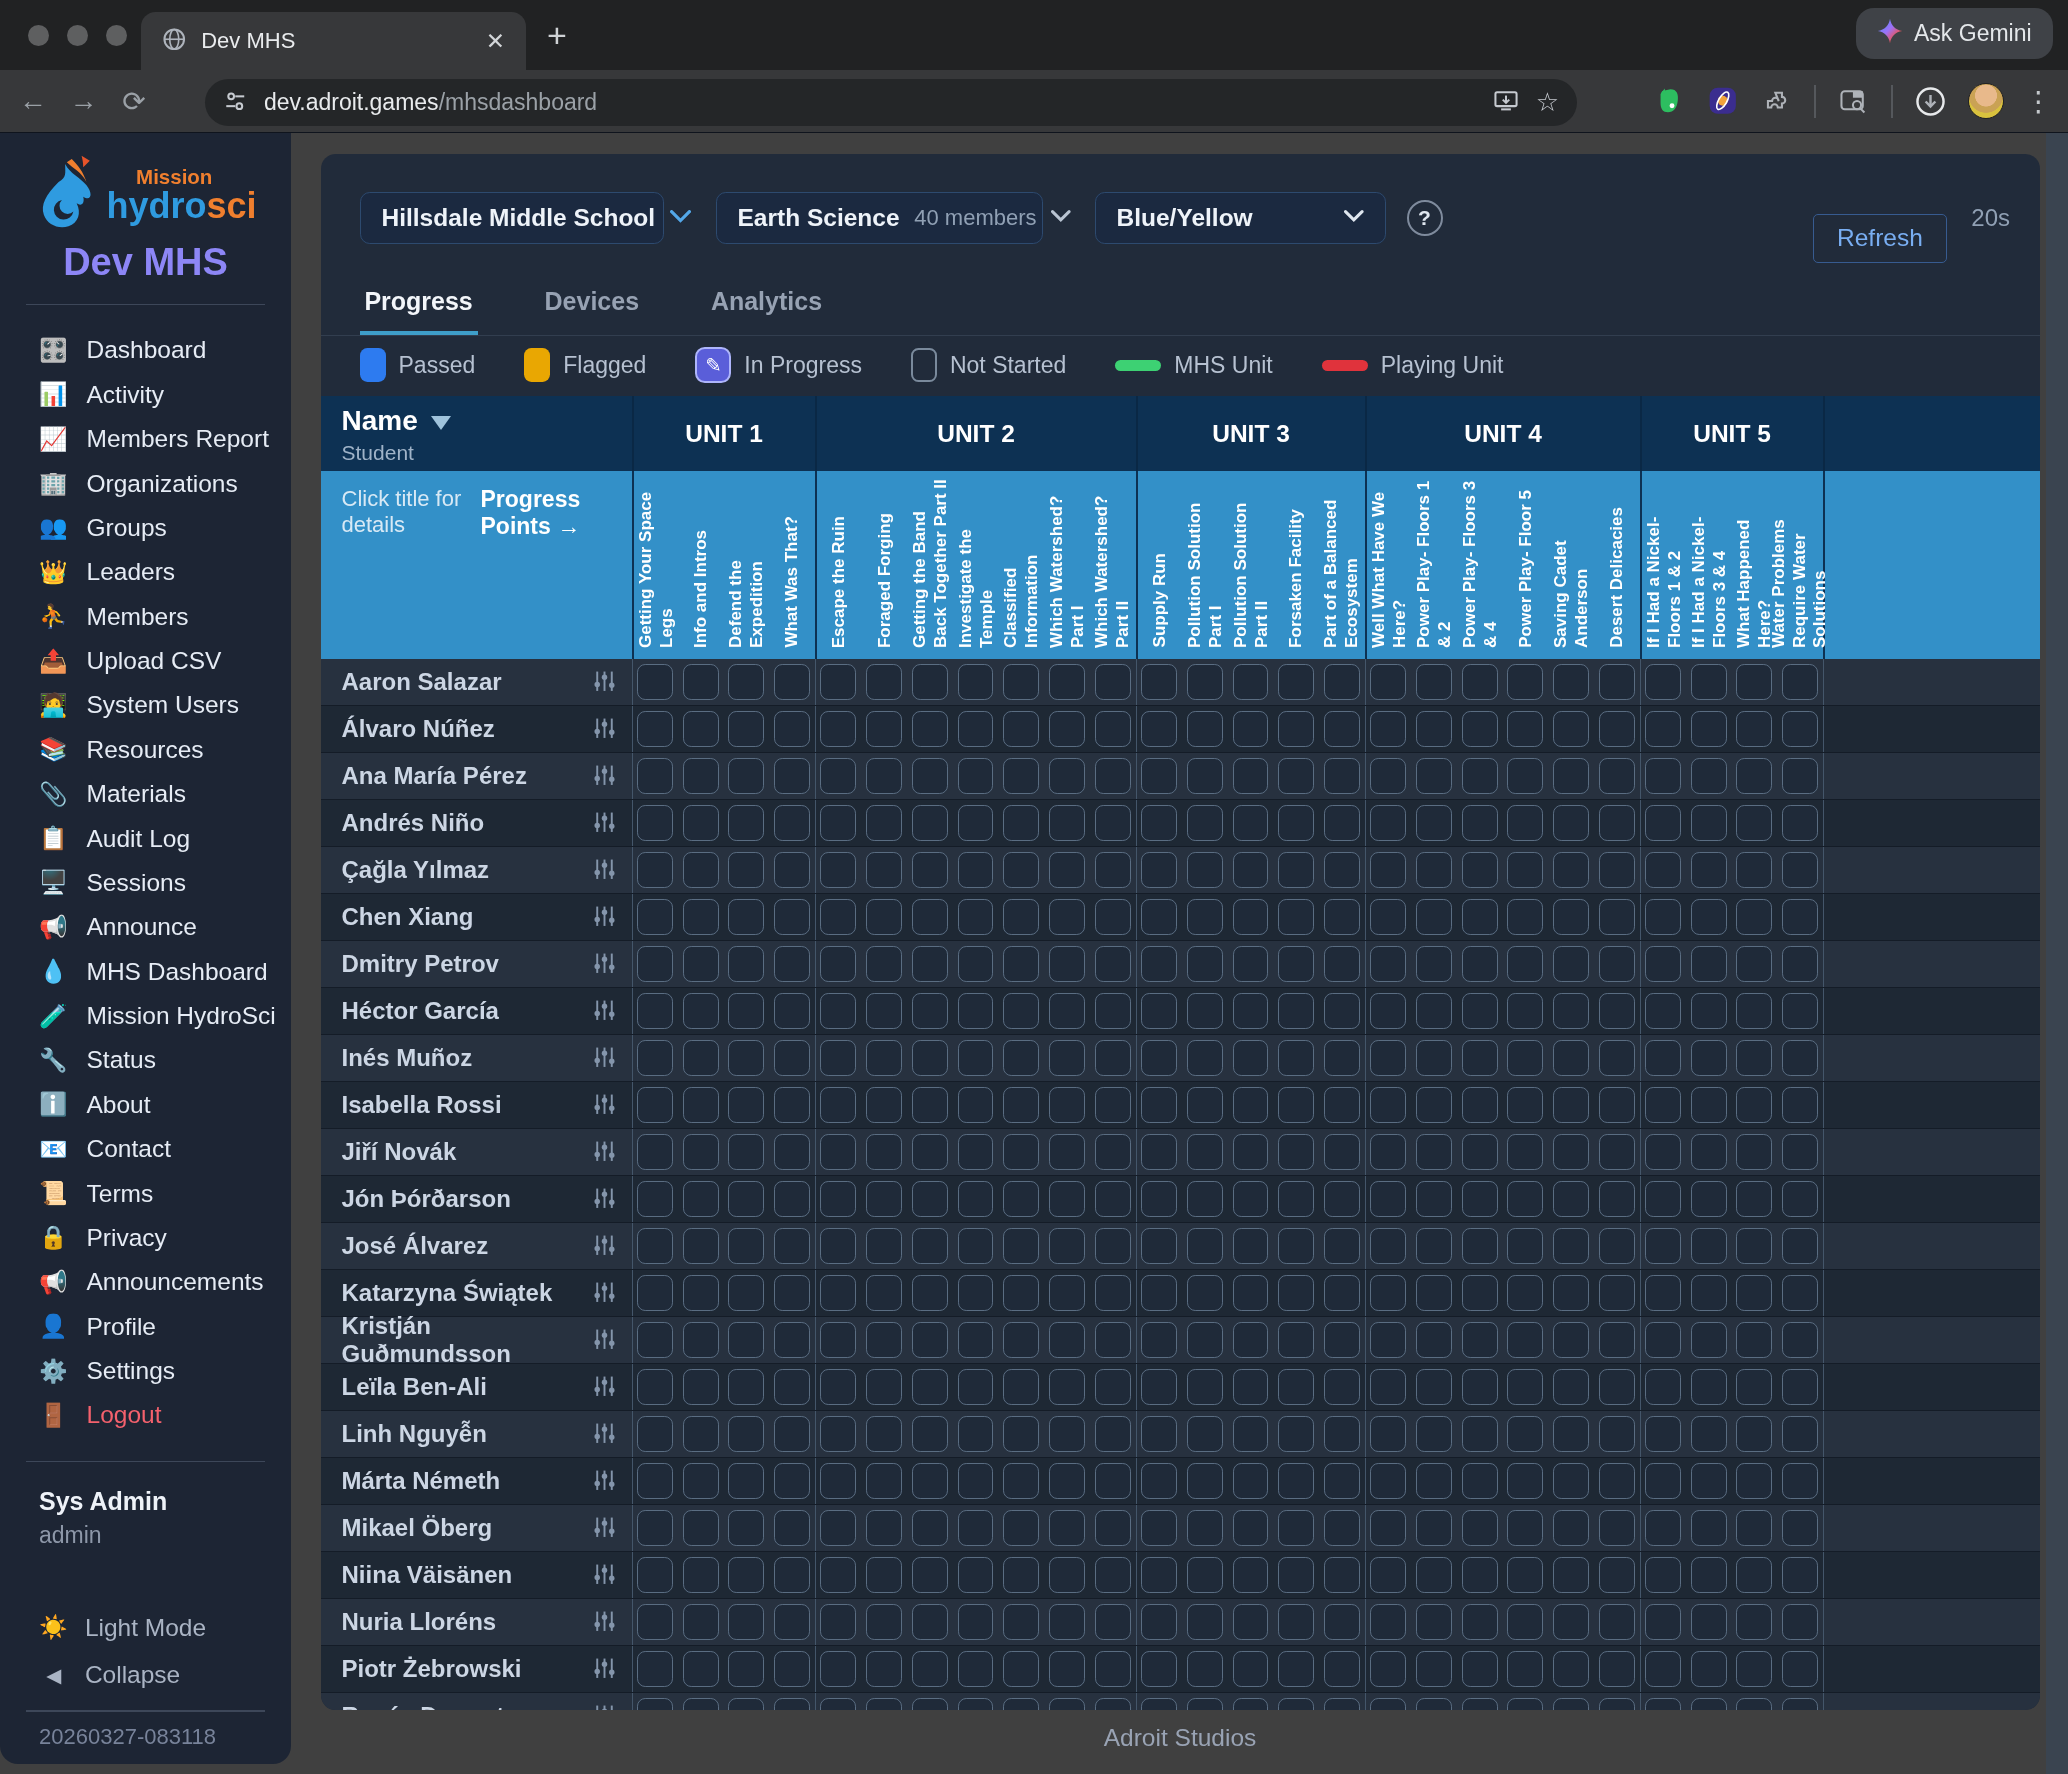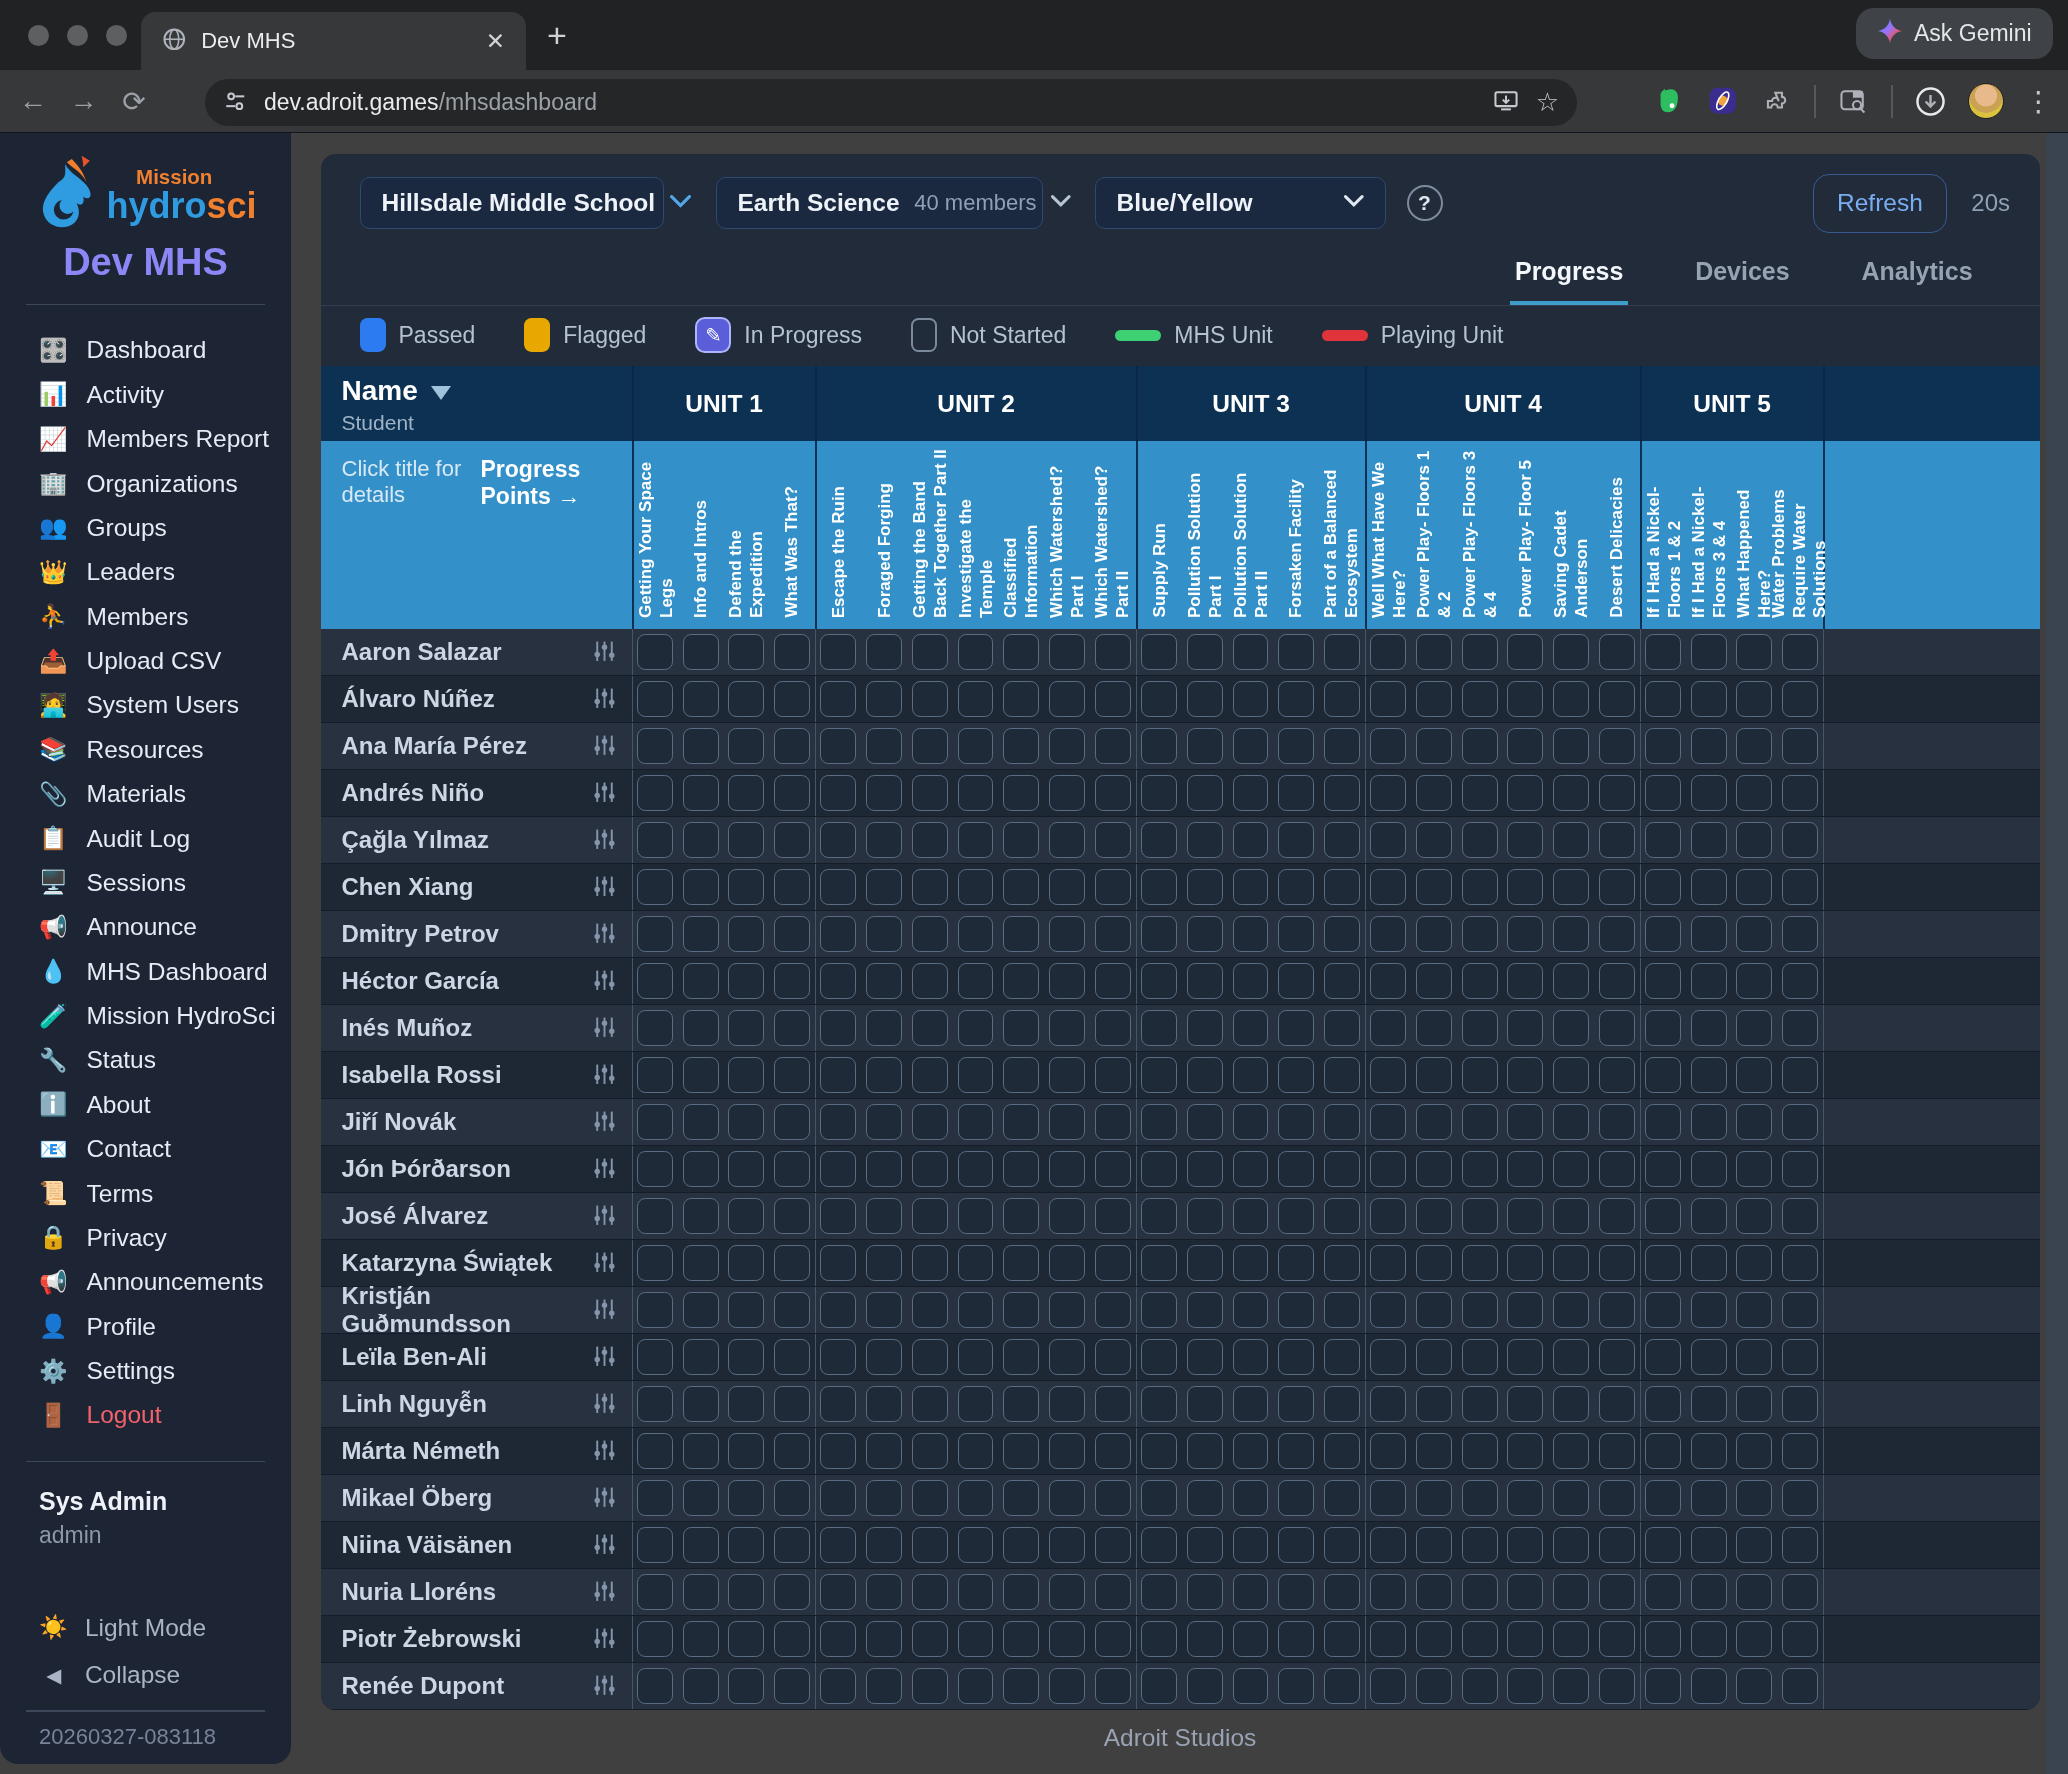--- a/index.html
+++ b/index.html
@@ -67,26 +67,26 @@
   
   .controls{display:flex;align-items:center;padding:19.6px 29.5px 0 39px;gap:0;}
   .pill{height:52px;border-radius:9.8px;background:#1b2940;border:1.6px solid #2d4a6f;
         display:flex;align-items:center;padding:0 21px;gap:14.7px;}
   .pill-label{color:#eef3f9;font-size:24.5px;font-weight:bold;white-space:nowrap;}
   .pill-sub{color:#90a0b4;font-size:22px;white-space:nowrap;}
   .chev{margin-left:auto;}
   .help{width:36px;height:36px;border-radius:50%;border:2.5px solid #7f8b9d;color:#dfe6ef;
         font-size:21px;font-weight:bold;display:flex;align-items:center;justify-content:center;margin-left:21px;}
   .ctr-spacer{flex:1;}
-  .refresh{height:59px;border-radius:16px;border:1.6px solid #375b90;color:#79aef2;
-           font-size:24.5px;display:flex;align-items:center;padding:0 23px;background:transparent;}
+  .refresh{height:49px;border-radius:5px;border:1.6px solid #375b90;color:#79aef2;
+           font-size:24.5px;display:flex;align-items:center;padding:0 23px;background:transparent;margin-top:40px;}
   .interval{color:#90a0b4;font-size:24px;margin-left:24.5px;}
 
   
-  .tabs{display:flex;padding:24.5px 0 0 39px;border-bottom:1.6px solid #323e4f;justify-content:flex-end;}
+  .tabs{display:flex;padding:24.5px 0 0 39px;border-bottom:1.6px solid #323e4f;}
   .tab-item{font-size:25px;font-weight:bold;color:#97a2b3;margin-right:62px;padding:0 4.9px 14.7px 4.9px;
             border-bottom:4.9px solid transparent;}
   .tab-item.active{color:#f3f6fa;border-bottom-color:#3e9ec9;}
 
   
   .legend{display:flex;align-items:center;padding:11.5px 0 9.8px 39px;}
   .lg-item{display:flex;align-items:center;gap:13px;margin-right:49px;color:#b6c1d1;font-size:23px;}
   .lg-sq{width:26px;height:34px;border-radius:7.4px;}
   .lg-sqi{width:36px;height:36px;border-radius:9.8px;border:2.5px solid #aeb5fb;display:flex;
           align-items:center;justify-content:center;color:#fff;font-size:19.6px;}

